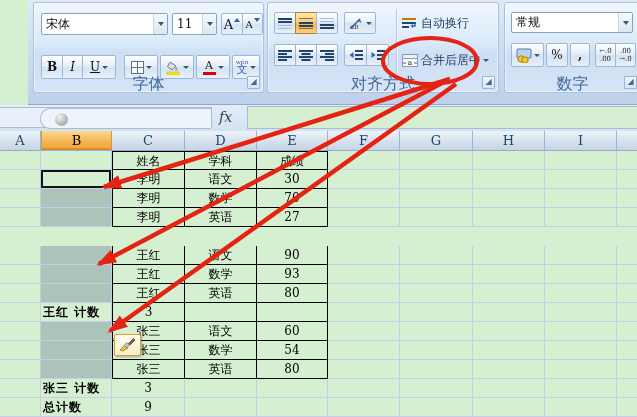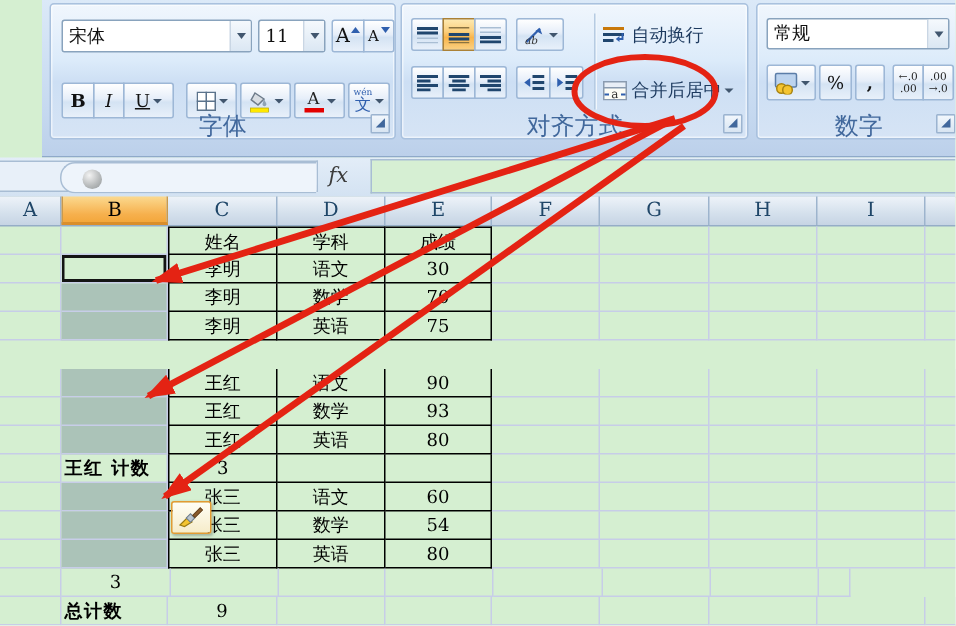--- a/index.html
+++ b/index.html
@@ -363,21 +363,21 @@
         <div class="gc" style="width: 73px;"></div>
         <div class="gc" style="width: 72px;"></div>
         <div class="gc" style="width: 72px;"></div>
         <div class="gc" style="width: 21px;"></div>
       </div>
       <div class="grow" style="top: 57px;">
         <div class="gc" style="width: 41px;"></div>
         <div class="gc shaded" style="width: 71px;"></div>
         <div class="gc tcell tleft" style="width: 73px;">李明</div>
         <div class="gc tcell" style="width: 72px;">英语</div>
-        <div class="gc tcell" style="width: 71px;">75</div>
+        <div class="gc tcell" style="width: 71px;">27</div>
         <div class="gc" style="width: 72px;"></div>
         <div class="gc" style="width: 73px;"></div>
         <div class="gc" style="width: 72px;"></div>
         <div class="gc" style="width: 72px;"></div>
         <div class="gc" style="width: 21px;"></div>
       </div>
       <div class="grow" style="top: 95px;">
         <div class="gc" style="width: 41px;"></div>
         <div class="gc shaded" style="width: 71px;"></div>
         <div class="gc tcell tleft" style="width: 73px;">王红</div>
@@ -456,20 +456,21 @@
         <div class="gc tcell" style="width: 72px;">英语</div>
         <div class="gc tcell" style="width: 71px;">80</div>
         <div class="gc" style="width: 72px;"></div>
         <div class="gc" style="width: 73px;"></div>
         <div class="gc" style="width: 72px;"></div>
         <div class="gc" style="width: 72px;"></div>
         <div class="gc" style="width: 21px;"></div>
       </div>
       <div class="grow" style="top: 228px;">
         <div class="gc" style="width: 41px;"></div>
+        <div class="gc blabel" style="width: 71px;">张三 计数</div>
         <div class="gc" style="width: 73px;">3</div>
         <div class="gc" style="width: 72px;"></div>
         <div class="gc" style="width: 71px;"></div>
         <div class="gc" style="width: 72px;"></div>
         <div class="gc" style="width: 73px;"></div>
         <div class="gc" style="width: 72px;"></div>
         <div class="gc" style="width: 72px;"></div>
         <div class="gc" style="width: 21px;"></div>
       </div>
       <div class="grow" style="top: 247px;">

